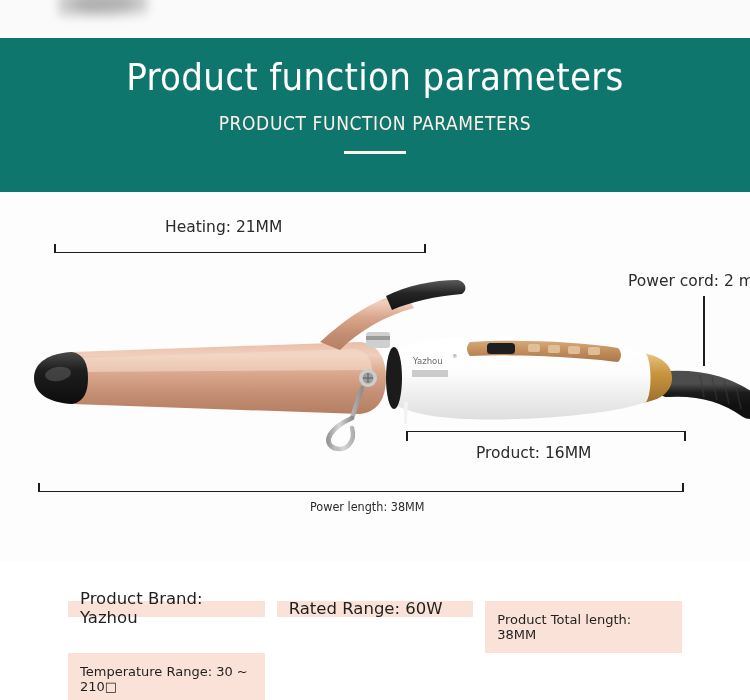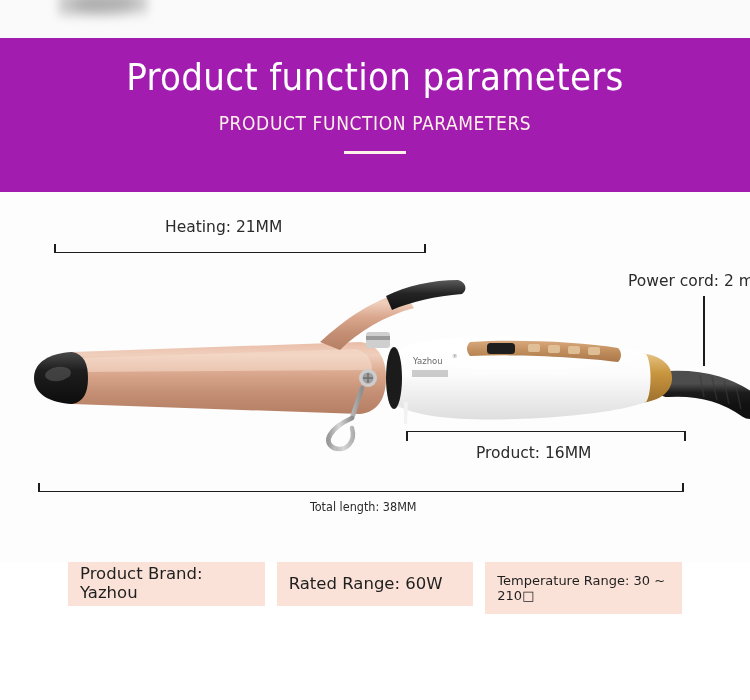--- a/index.html
+++ b/index.html
@@ -30,21 +30,21 @@
     background: radial-gradient(ellipse at 30% 60%, rgba(120,120,120,.55), rgba(140,140,140,0) 68%),
                 radial-gradient(ellipse at 72% 55%, rgba(120,120,120,.5), rgba(140,140,140,0) 66%);
     filter: blur(4px);
   }
 
   
   #header-banner {
     position: absolute;
     left: 0; top: 38px;
     width: 750px; height: 154px;
-    background: #a21caf;
+    background: #0f766e;
     text-align: center;
   }
   #header-title {
     margin: 0;
     padding-top: 18px;
     font-size: 38px;
     font-weight: 400;
     color: #ffffff;
     letter-spacing: .3px;
     line-height: 1.15;
@@ -130,20 +130,21 @@
     column-gap: 12px;
     row-gap: 8px;
   }
   .spec-cell {
     background: #fae2d8;
     display: flex;
     align-items: center;
     padding: 8px 12px;
     box-sizing: border-box;
     color: #1f1f1f;
+    margin-top: 39px;
   }
   .spec-cell.row-major { font-size: 16.5px; line-height: 1.15; }
   .spec-cell.row-minor { font-size: 13px; }
   .spec-cell.tall { height: 52px; }
 </style>
 </head>
 <body>
 
 <div id="top-strip">
   <div id="top-watermark"></div>
@@ -265,21 +266,22 @@
   <div class="dim-label" style="left:165px; top:26px;">Heating: 21MM</div>
   <div class="bracket ticks-up" style="left:54px; top:60px; width:372px;"></div>
 
   <div class="dim-label" style="left:628px; top:80px;">Power cord: 2 m</div>
   <div class="leader-line" style="left:703px; top:104px; height:70px;"></div>
 
   <div class="bracket ticks-down" style="left:406px; top:239px; width:280px;"></div>
   <div class="dim-label" style="left:476px; top:252px;">Product: 16MM</div>
 
   <div class="bracket ticks-up" style="left:38px; top:299px; width:646px;"></div>
-  <div class="dim-label small" style="left:310px; top:307px;">Total length: 38MM</div>
+  <div class="dim-label small" style="left:310px; top:307px;">Power length: 38MM</div>
 </div>
 
 <div id="spec-grid">
   <div class="spec-cell row-major">Product Brand: Yazhou</div>
   <div class="spec-cell row-major">Rated Range: 60W</div>
 
+  <div class="spec-cell row-minor tall">Product Total length: 38MM</div>
   <div class="spec-cell row-minor tall">Temperature Range: 30 ~ 210□</div>
 </div>
 
 </body></html>

